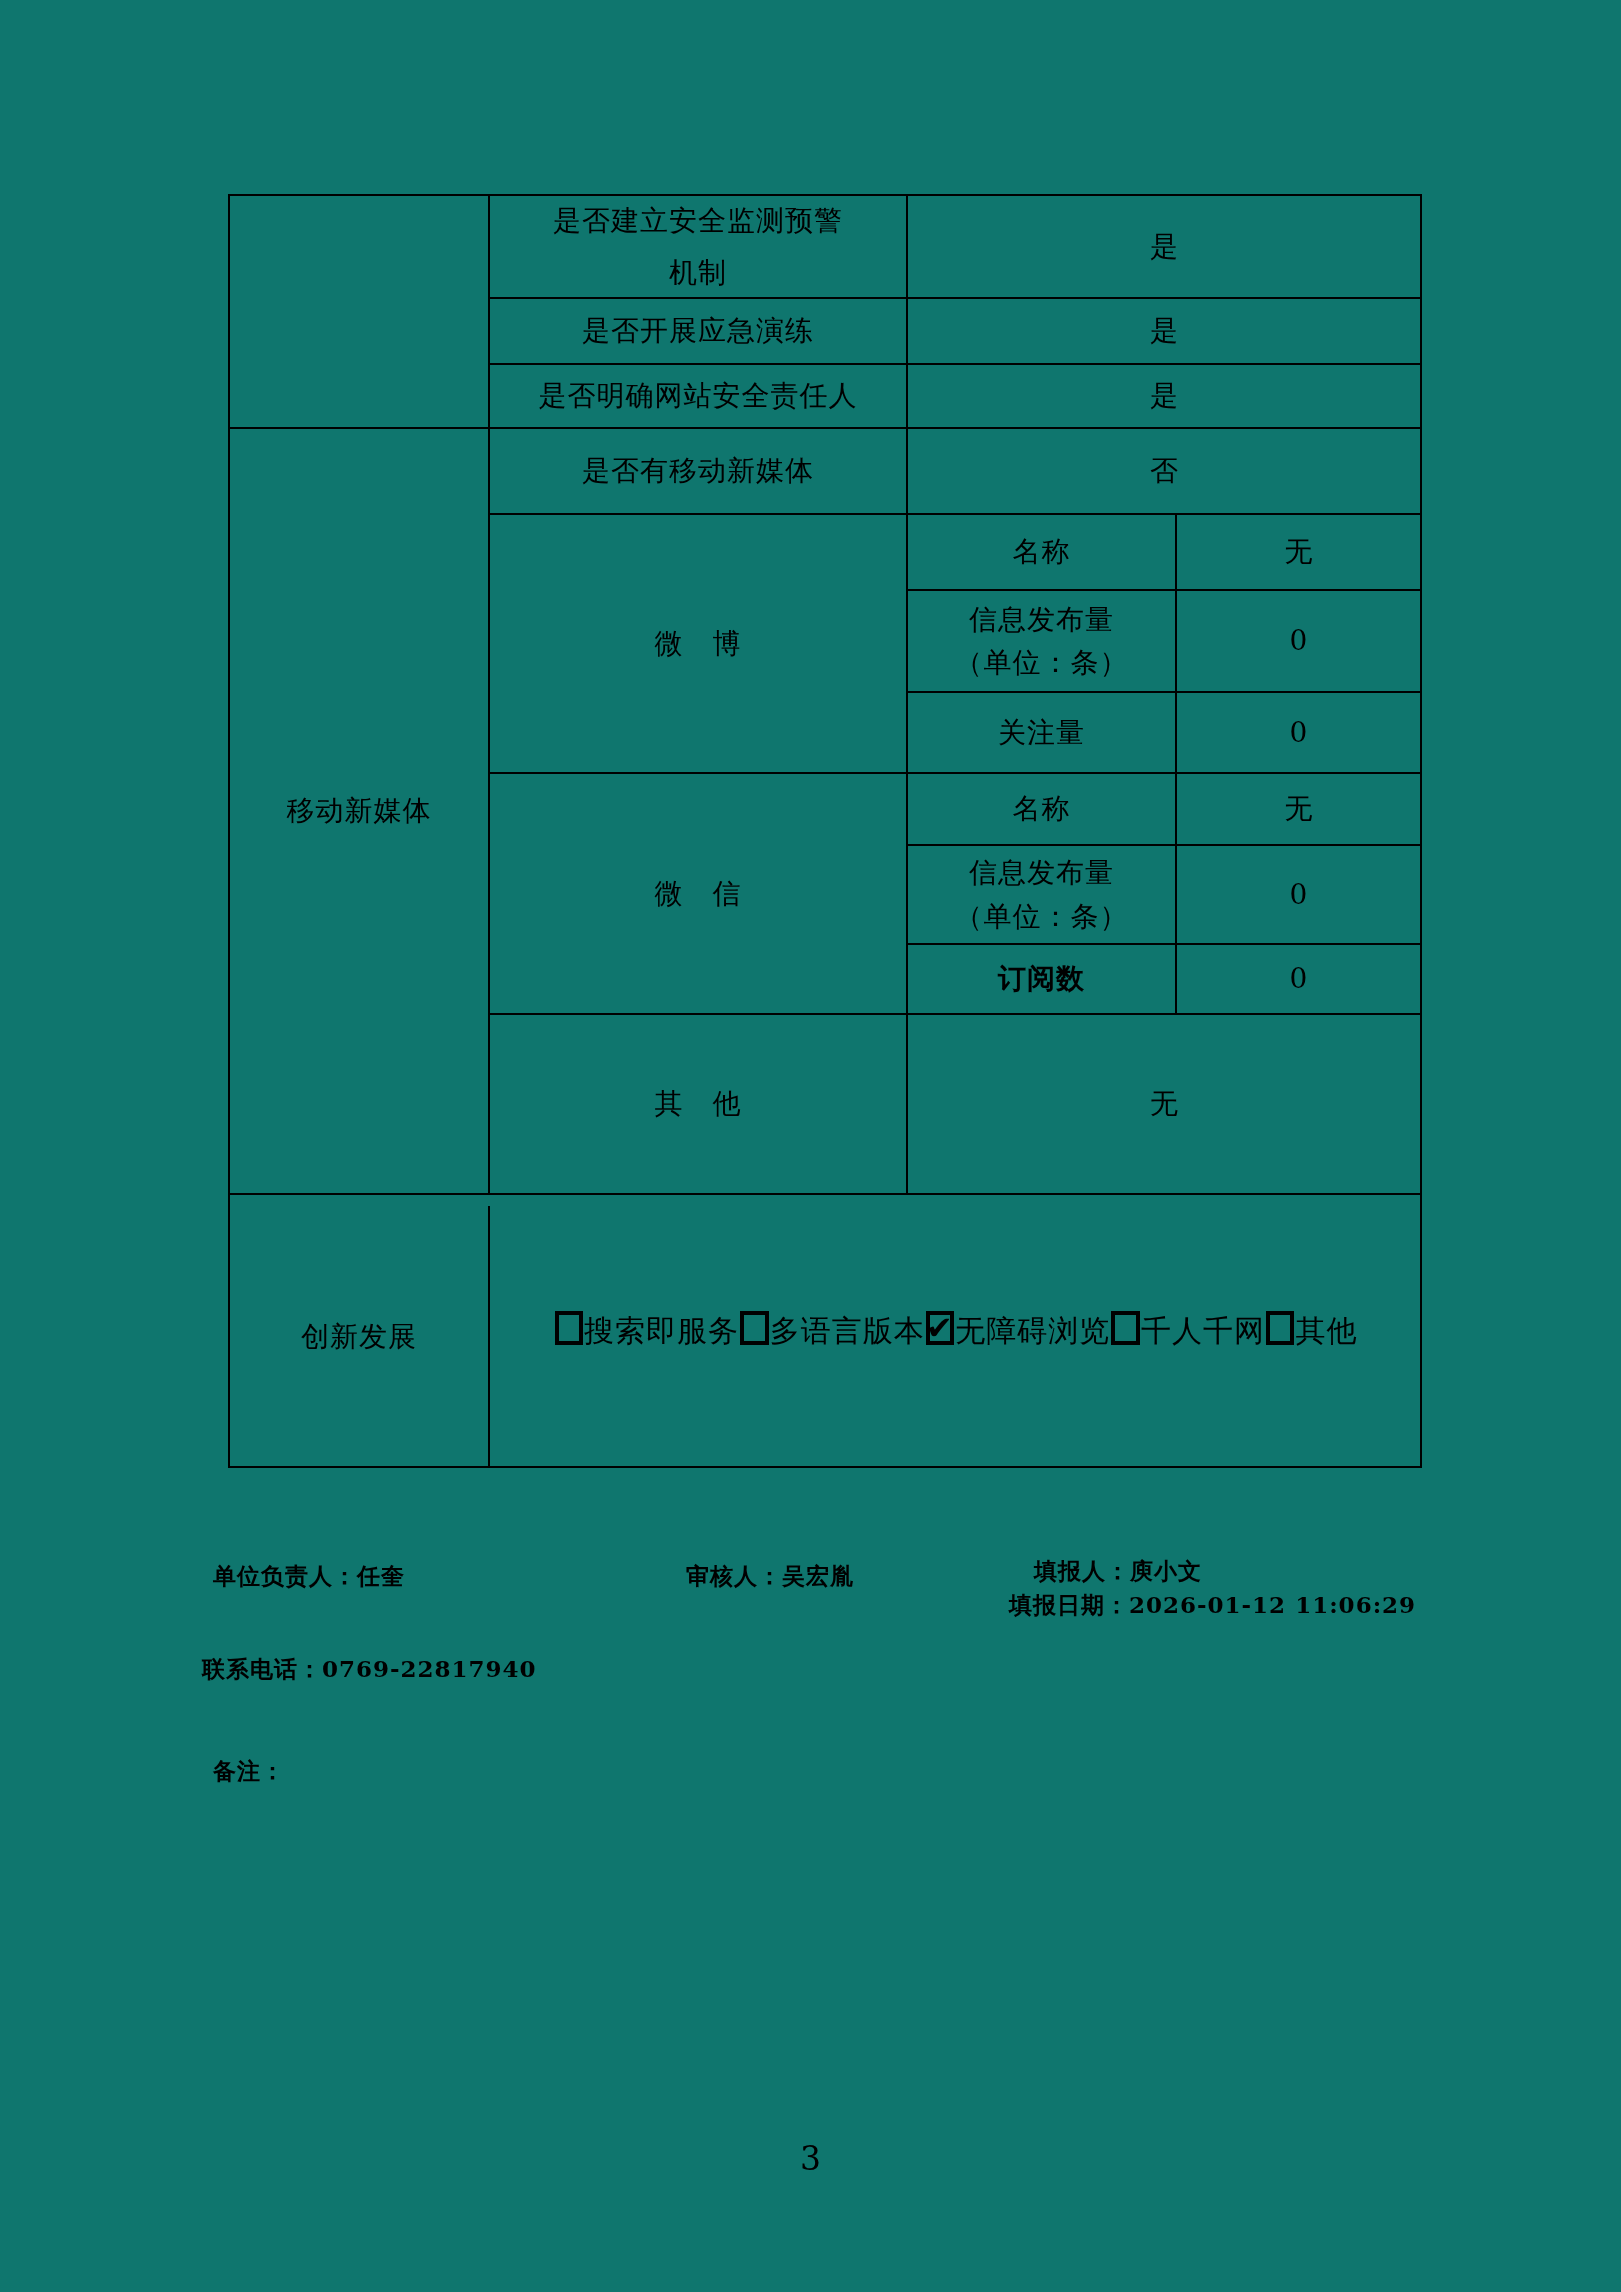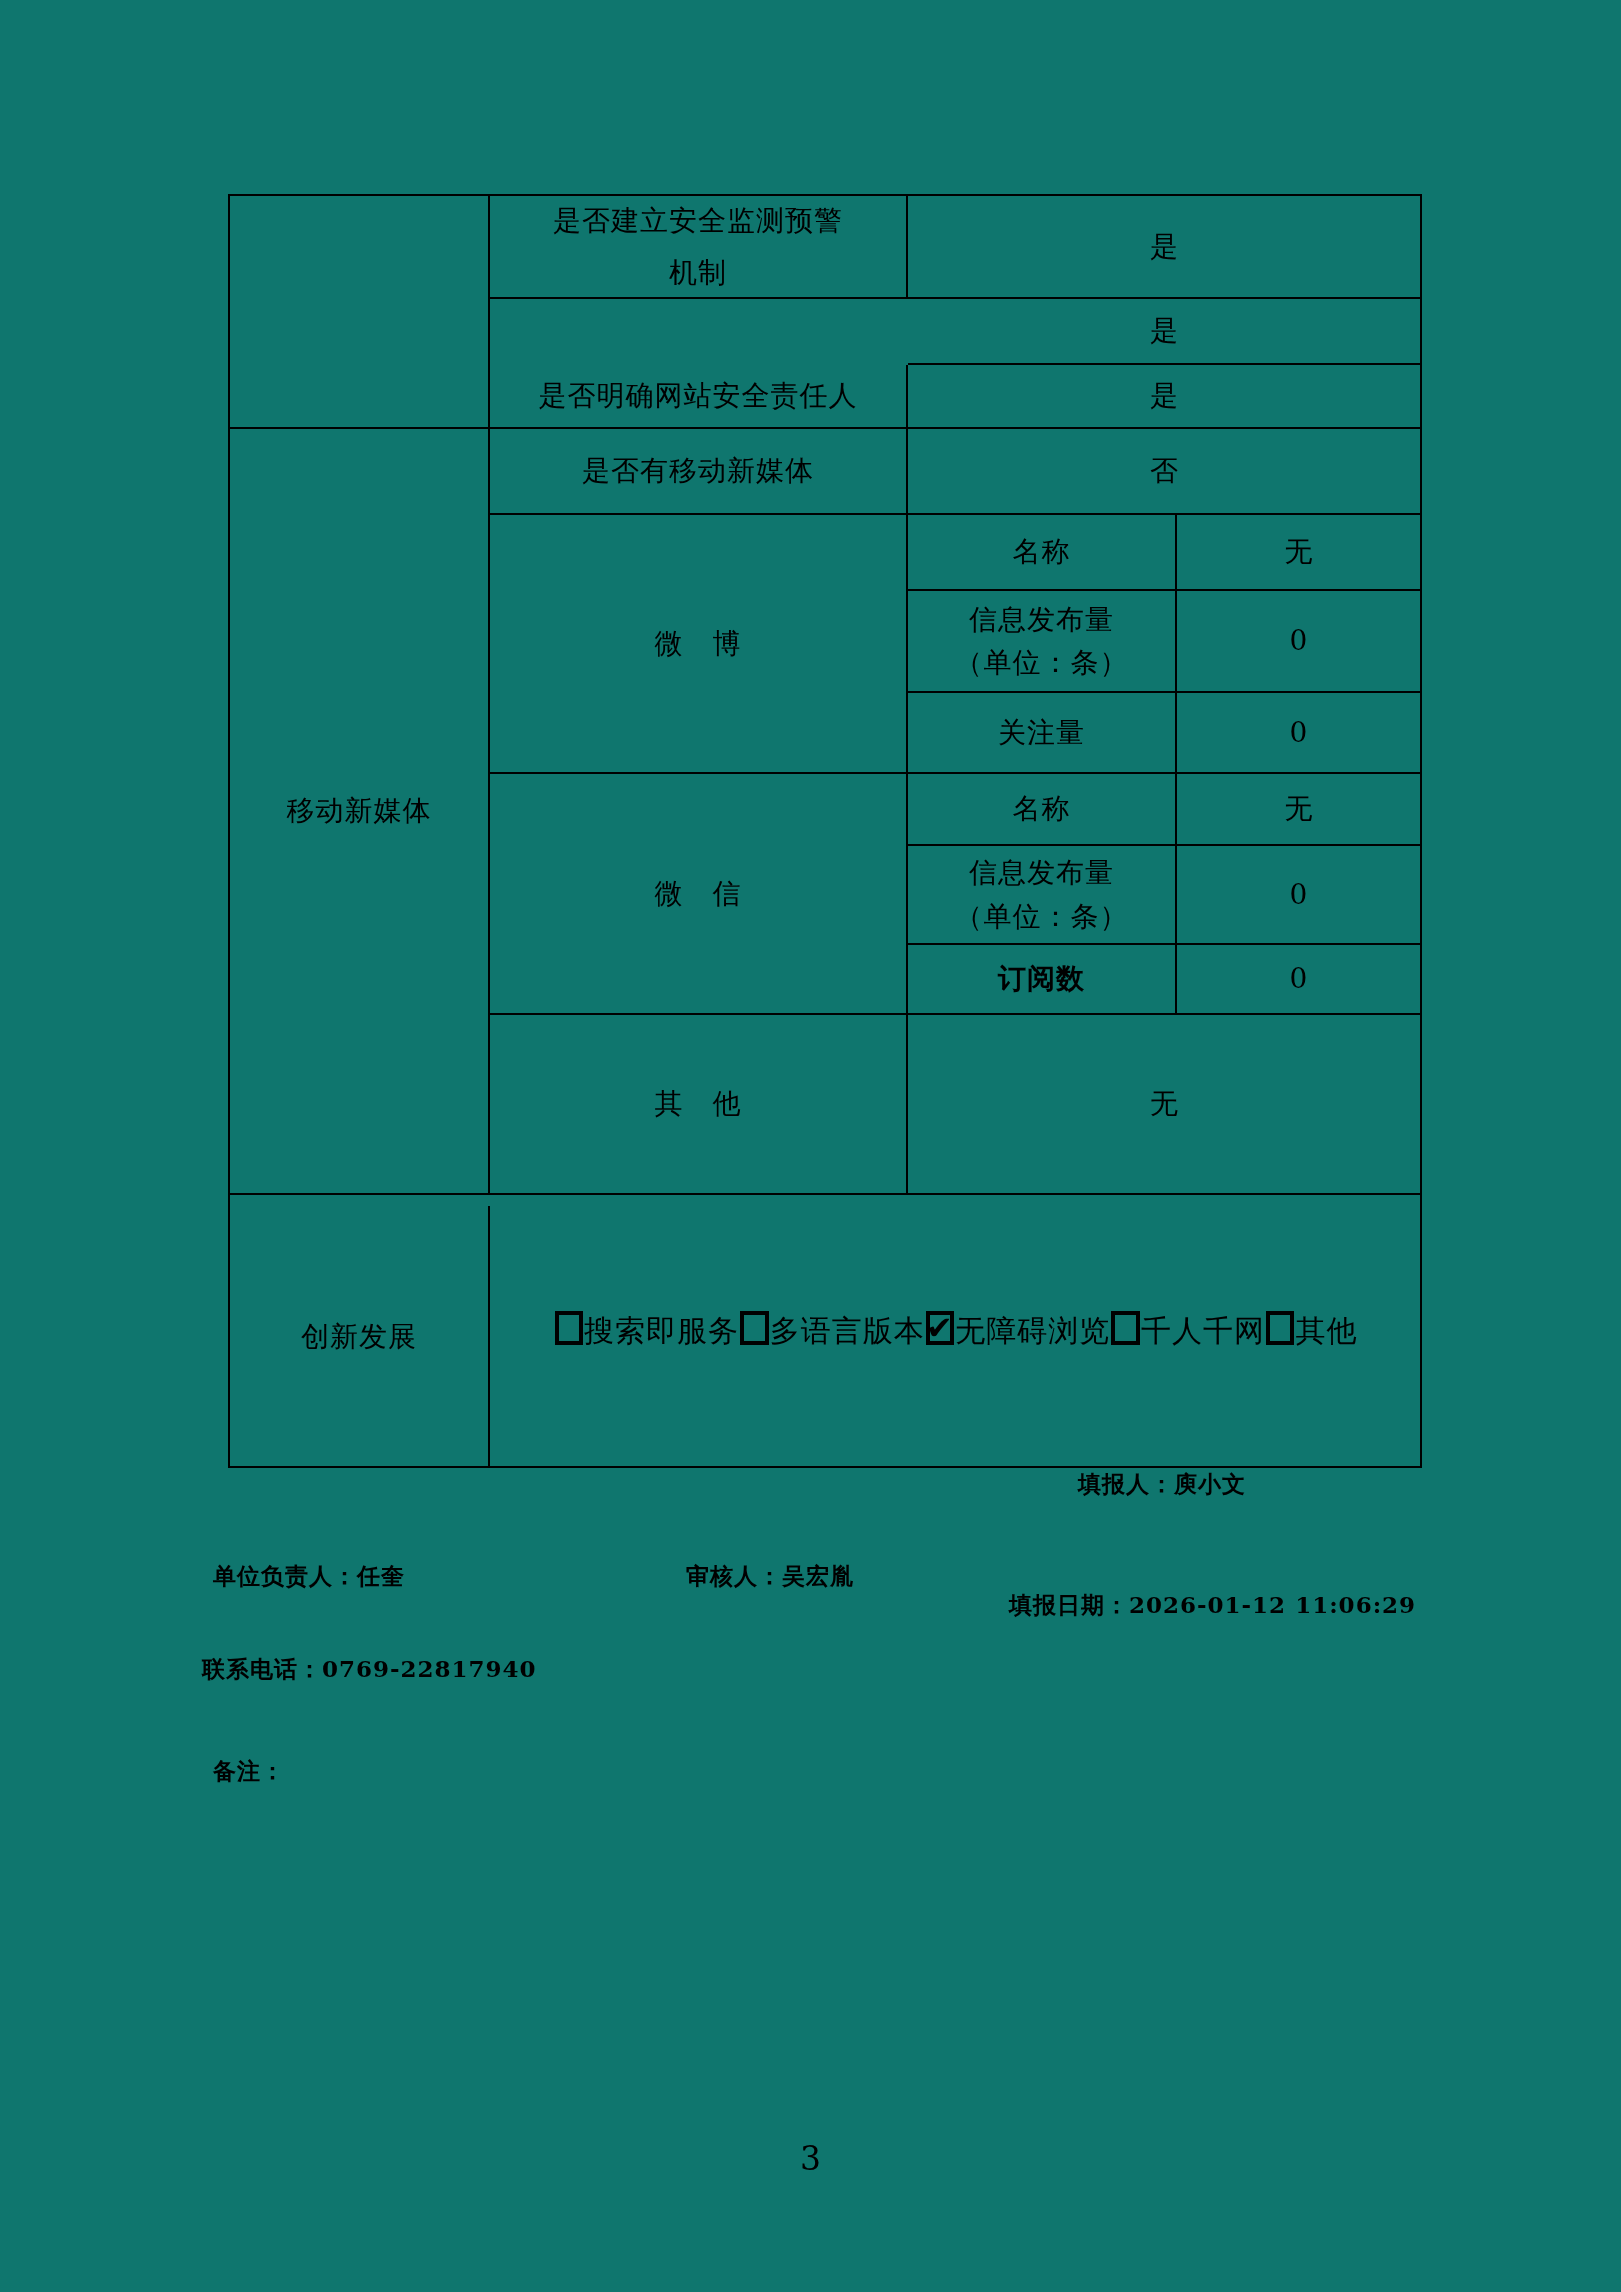--- a/index.html
+++ b/index.html
@@ -67,20 +67,21 @@
     <div class="c gA1"></div>
 
     <div class="c gQ1">
       <div class="ml">
         <div>是否建立安全监测预警</div>
         <div>机制</div>
       </div>
     </div>
     <div class="c gV1 nr">是</div>
 
+    <div class="c gQ2">是否开展应急演练</div>
     <div class="c gV2 nr">是</div>
 
     <div class="c gQ3">是否明确网站安全责任人</div>
     <div class="c gV3 nr">是</div>
 
     <div class="c gA2 tb">移动新媒体</div>
 
     <div class="c gQ4">是否有移动新媒体</div>
     <div class="c gV4 nr">否</div>
 
@@ -140,21 +141,21 @@
     </div>
 
   </div>
 
   <div class="fitem" style="left:213px;top:1561px;">
     <span>单位负责人：</span><span>任奎</span>
   </div>
   <div class="fitem" style="left:686px;top:1561px;">
     <span>审核人：</span><span>吴宏胤</span>
   </div>
-  <div class="fitem" style="left:1034px;top:1469px;margin-left:44px;">
+  <div class="fitem" style="left:1034px;top:1556px;">
     <span>填报人：</span><span>庾小文</span>
   </div>
 
   <div class="fitem" style="left:202px;top:1654px;">
     <span>联系电话：</span><span>0769-22817940</span>
   </div>
   <div class="fitem" style="left:1009px;top:1590px;">
     <span>填报日期：</span><span>2026-01-12 11:06:29</span>
   </div>
 

